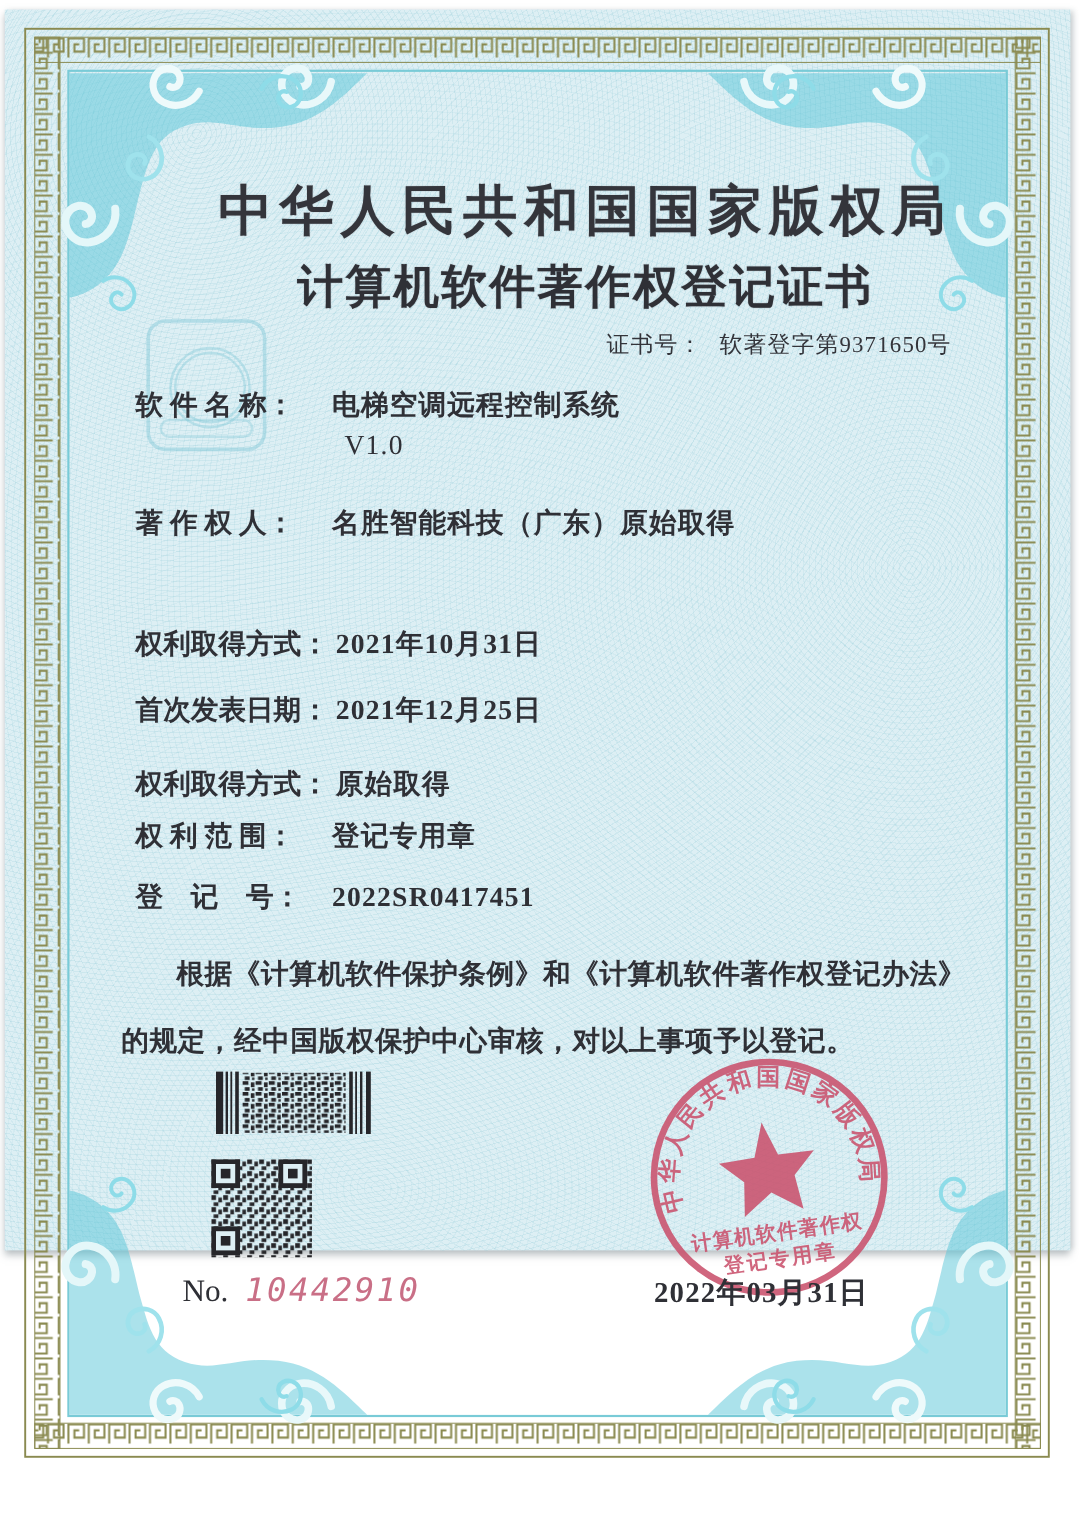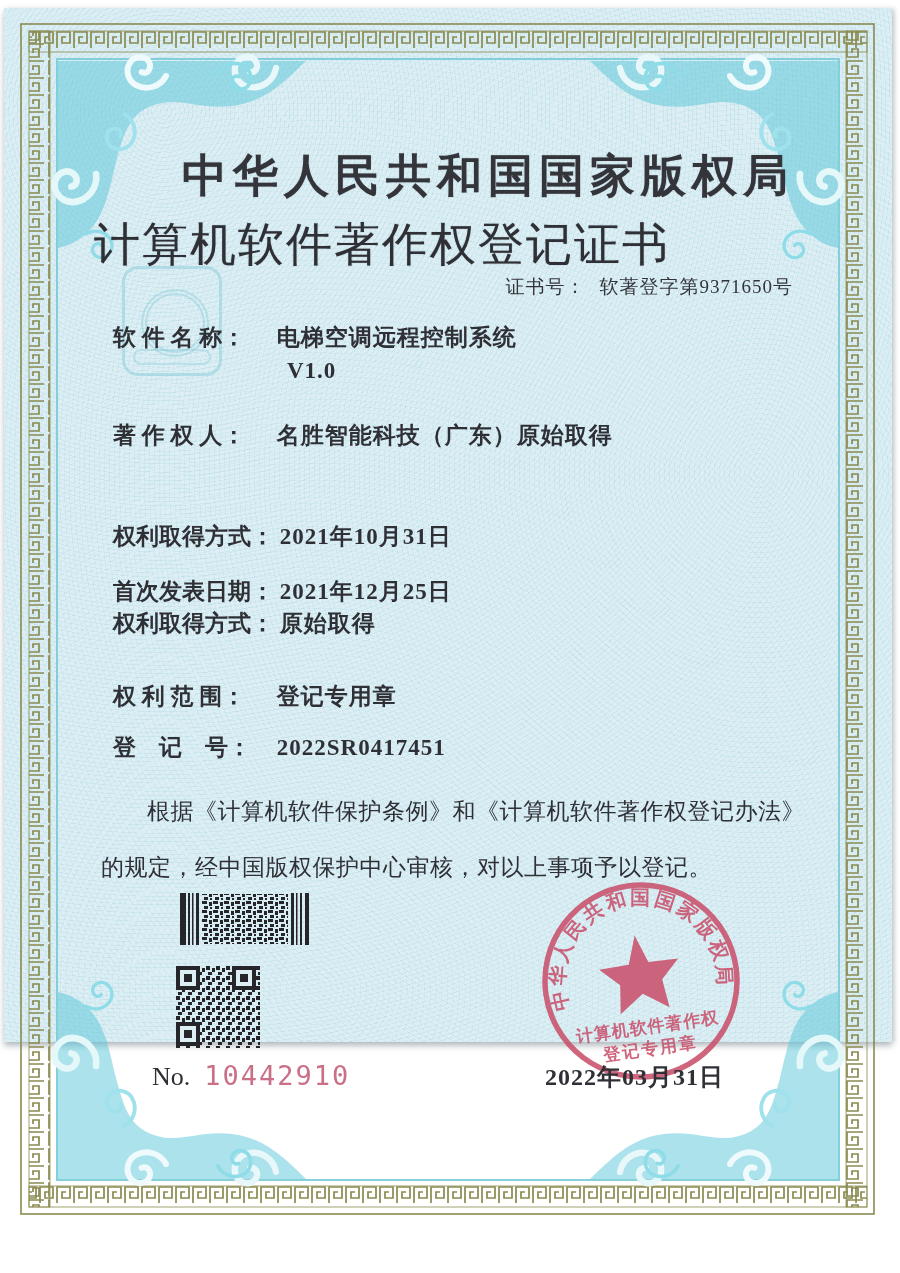--- a/index.html
+++ b/index.html
@@ -20,39 +20,39 @@
   svg{display:block}
   .frame{position:absolute;left:0;top:0;}
   
   .abs{position:absolute;white-space:nowrap;}
   .issuer{
     left:90px;right:10px;top:138px;text-align:center;
     font-size:45px;font-weight:bold;letter-spacing:6px;color:#34353b;
     text-shadow:0 0 1px rgba(40,40,50,.4);
   }
   .title{
-    left:90px;right:10px;top:206px;text-align:left;
-    font-size:46px;font-weight:normal;letter-spacing:2px;color:#2f3036;
+    left:90px;right:10px;top:206px;text-align:center;
+    font-size:38px;font-weight:bold;letter-spacing:2px;color:#2f3036;
     text-shadow:0 0 1px rgba(40,40,50,.45);
   }
   .certno{right:99px;top:266px;font-size:19px;font-weight:normal;color:#33343a;letter-spacing:1px;}
   .certno .gap{display:inline-block;width:14px;}
   .row{left:109px;font-size:23px;font-weight:bold;color:#2f3036;}
   .row .lbl{display:inline-block;min-width:158px;}
   .row .val{letter-spacing:1px;}
-  .version{left:283px;font-size:23px;font-weight:bold;color:#2f3036;letter-spacing:1px;text-align:right;}
+  .version{left:283px;font-size:23px;font-weight:normal;color:#2f3036;letter-spacing:1px;text-align:right;}
   .statement{
     position:absolute;left:97px;top:776px;width:716px;
-    font-size:23px;font-weight:normal;color:#2f3036;
+    font-size:23px;font-weight:bold;color:#2f3036;
     line-height:56px;text-indent:2em;white-space:normal;letter-spacing:.5px;
   }
   .no-line{left:148px;top:1052px;font-size:26px;color:#2f3036;}
   .no-line .num{
     font-family:"DejaVu Sans Mono","Liberation Mono",monospace;
-    color:#c4607a;letter-spacing:2px;margin-left:14px;opacity:.9;font-size:27px;
+    color:#c4607a;letter-spacing:2px;margin-left:14px;opacity:.9;font-size:27px;font-style:italic;
   }
   .date-line{left:541px;top:1053px;font-size:24px;font-weight:bold;color:#2f3036;letter-spacing:1px;}
   
   .watermark{
     position:absolute;left:118px;top:258px;width:94px;height:104px;border-radius:16px;
     border:3px solid rgba(128,200,214,.45);
   }
   .watermark::after{
     content:"";position:absolute;left:16px;top:20px;width:56px;height:56px;border-radius:50%;
     border:6px double rgba(128,200,214,.4);
@@ -125,21 +125,21 @@
   <div class="abs row" style="top:513px">
     <span class="lbl">权利取得方式：</span>
     <span class="val">2021年10月31日</span>
   </div>
 
   <div class="abs row" style="top:568px">
     <span class="lbl">首次发表日期：</span>
     <span class="val">2021年12月25日</span>
   </div>
 
-  <div class="abs row" style="top:600px">
+  <div class="abs row" style="top:630px">
     <span class="lbl">权利取得方式：</span>
     <span class="val">原始取得</span>
   </div>
 
   <div class="abs row" style="top:673px">
     <span class="lbl">权 利 范 围：</span>
     <span class="val">登记专用章</span>
   </div>
 
   <div class="abs row" style="top:724px">

